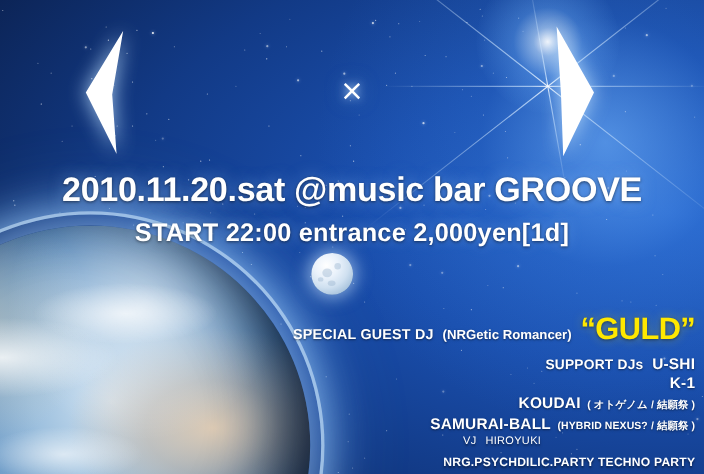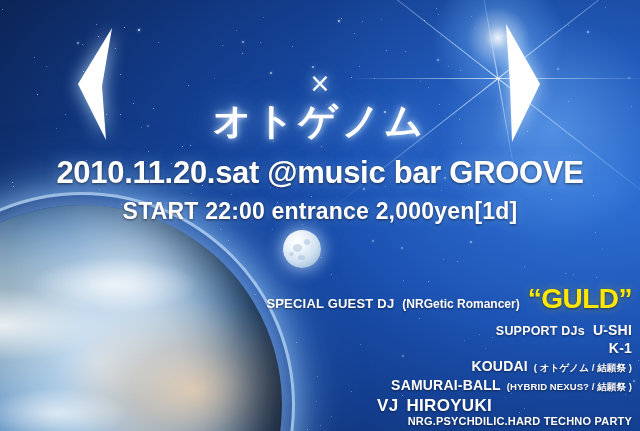--- a/index.html
+++ b/index.html
@@ -255,22 +255,22 @@
   }
 
   #vj-row {
     right: 148px;
     top: 396px;
     display: flex;
     align-items: baseline;
     gap: 8px;
   }
   #vj-label, #vj-name {
-    font-size: 17px;
-    font-weight: bold;
+    font-size: 10px;
+    font-weight: normal;
     color: #ffffff;
     letter-spacing: 0.3px;
     text-shadow: 0 1px 2px rgba(0,0,0,0.5);
   }
 
   #tagline {
     right: 8px;
     top: 415px;
     font-size: 11px;
     font-weight: bold;
@@ -493,21 +493,20 @@
   <div class="moon">
     <div class="moon-crater" style="left:10px; top:14px; width:9px; height:8px;"></div>
     <div class="moon-crater" style="left:21px; top:9px;  width:6px; height:6px;"></div>
     <div class="moon-crater" style="left:15px; top:25px; width:7px; height:5px;"></div>
     <div class="moon-crater" style="left:6px;  top:22px; width:5px; height:4px;"></div>
   </div>
 
 
   <div class="txt" id="logo-cross">×</div>
 
-  <div class="txt" id="logo-otogenom">オトゲノム</div>
 
   <div class="txt" id="event-date">2010.11.20.sat @music bar GROOVE</div>
 
   <div class="txt" id="event-start">START  22:00    entrance  2,000yen[1d]</div>
 
   <div class="txt" id="guest-row">
     <span id="guest-label">SPECIAL GUEST DJ</span>
     <span id="guest-crew">(NRGetic Romancer)</span>
     <span id="guest-name">“GULD”</span>
   </div>
@@ -533,15 +532,15 @@
       <span class="dj-crew">(HYBRID NEXUS? / 結願祭 )</span>
     </div>
 
   </div>
 
   <div class="txt" id="vj-row">
     <span id="vj-label">VJ</span>
     <span id="vj-name">HIROYUKI</span>
   </div>
 
-  <div class="txt" id="tagline">NRG.PSYCHDILIC.HARD TECHNO PARTY</div>
+  <div class="txt" id="tagline">NRG.PSYCHDILIC.PARTY TECHNO PARTY</div>
 
 </div>
 
 </body></html>

